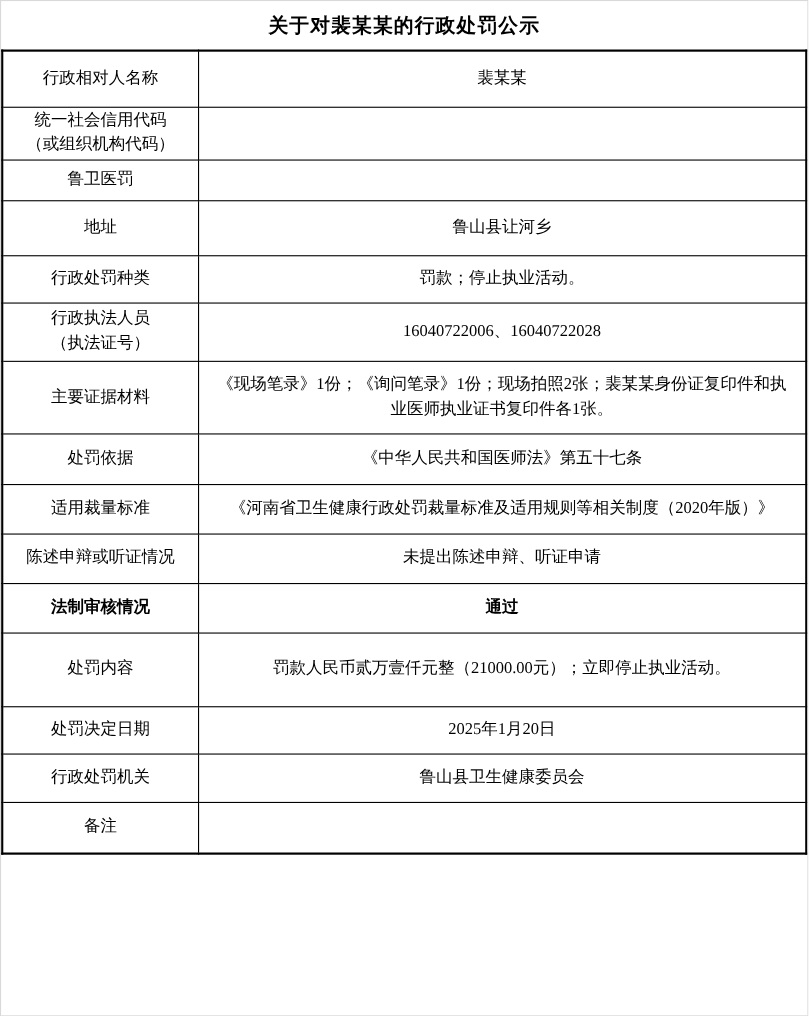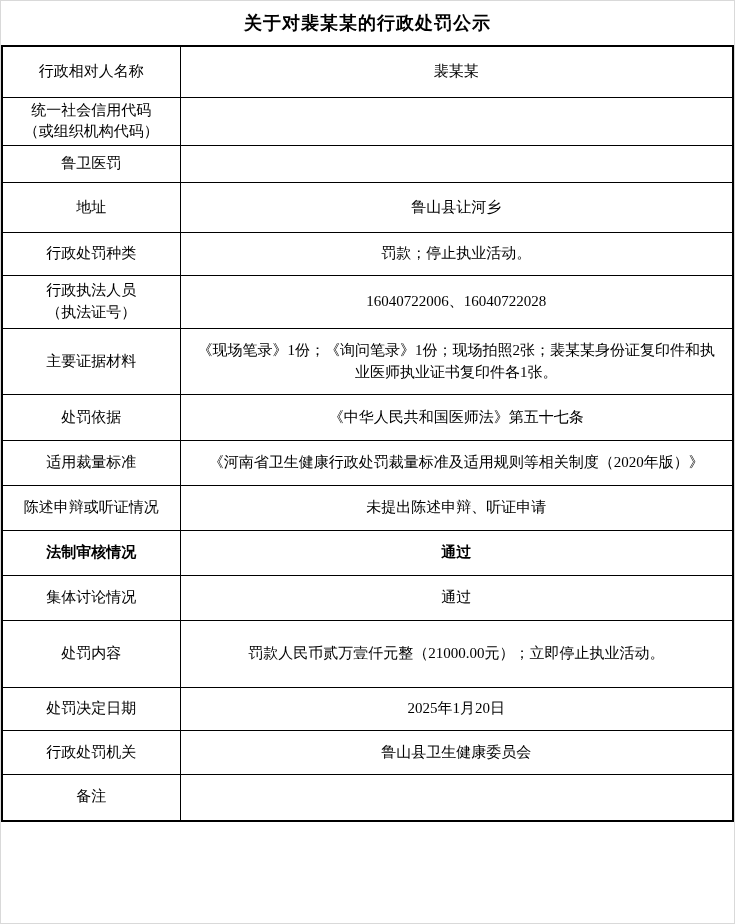--- a/index.html
+++ b/index.html
@@ -118,24 +118,20 @@
         <td class="value-cell">《河南省卫生健康行政处罚裁量标准及适用规则等相关制度（2020年版）》</td>
       </tr>
       <tr class="r11">
         <td class="label-cell">陈述申辩或听证情况</td>
         <td class="value-cell">未提出陈述申辩、听证申请</td>
       </tr>
       <tr class="r12">
         <td class="label-cell">法制审核情况</td>
         <td class="value-cell">通过</td>
       </tr>
-      <tr class="r13">
-        <td class="label-cell">集体讨论情况</td>
-        <td class="value-cell">通过</td>
-      </tr>
       <tr class="r14">
         <td class="label-cell">处罚内容</td>
         <td class="value-cell">罚款人民币贰万壹仟元整（21000.00元）；立即停止执业活动。</td>
       </tr>
       <tr class="r15">
         <td class="label-cell">处罚决定日期</td>
         <td class="value-cell">2025年1月20日</td>
       </tr>
       <tr class="r16">
         <td class="label-cell">行政处罚机关</td>

